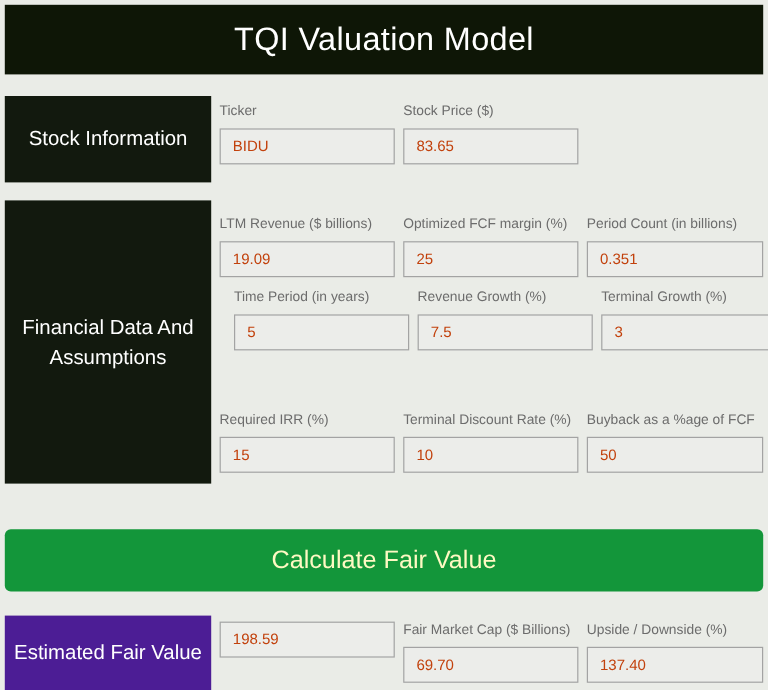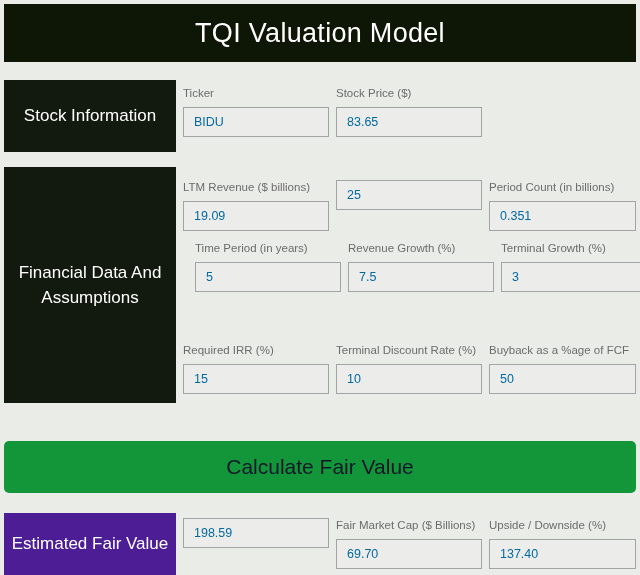--- a/index.html
+++ b/index.html
@@ -84,21 +84,21 @@
     margin-bottom: 7px;
     white-space: nowrap;
   }
   .field .field-input {
     display: block;
     box-sizing: border-box;
     width: 100%;
     height: 30px;
     background: #ecedea;
     border: 1px solid #a3a3a3;
-    color: #0369a1;
+    color: #c2410c;
     font-family: "Liberation Sans", sans-serif;
     font-size: 12.5px;
     padding: 0 10px;
     outline: none;
     border-radius: 0;
   }
 
   
   .col1 { left: 183px; width: 146px; }
   .col2 { left: 336px; width: 146px; }
@@ -113,21 +113,21 @@
   
   #calculate-button {
     position: absolute;
     left: 4px;
     top: 441px;
     width: 632px;
     height: 52px;
     background: #13963a;
     border: none;
     border-radius: 5px;
-    color: #0f172a;
+    color: #fef9c3;
     font-family: "Liberation Sans", sans-serif;
     font-size: 21px;
     cursor: pointer;
     padding: 5px;
   }
 </style>
 </head>
 <body>
 
 <div class="title-banner">
@@ -147,20 +147,21 @@
 </div>
 
 <div class="section-label" id="financial-label">Financial Data And Assumptions</div>
 
 <div class="field col1 row-fin-1">
   <span class="field-label">LTM Revenue ($ billions)</span>
   <input class="field-input" type="text" value="19.09" style="">
 </div>
 
 <div class="field col2 row-fin-1">
+  <span class="field-label">Optimized FCF margin (%)</span>
   <input class="field-input" type="text" value="25" style="">
 </div>
 
 <div class="field col3 row-fin-1">
   <span class="field-label">Period Count (in billions)</span>
   <input class="field-input" type="text" value="0.351" style="">
 </div>
 
 <div class="field col1 row-fin-2">
   <span class="field-label">Time Period (in years)</span>

